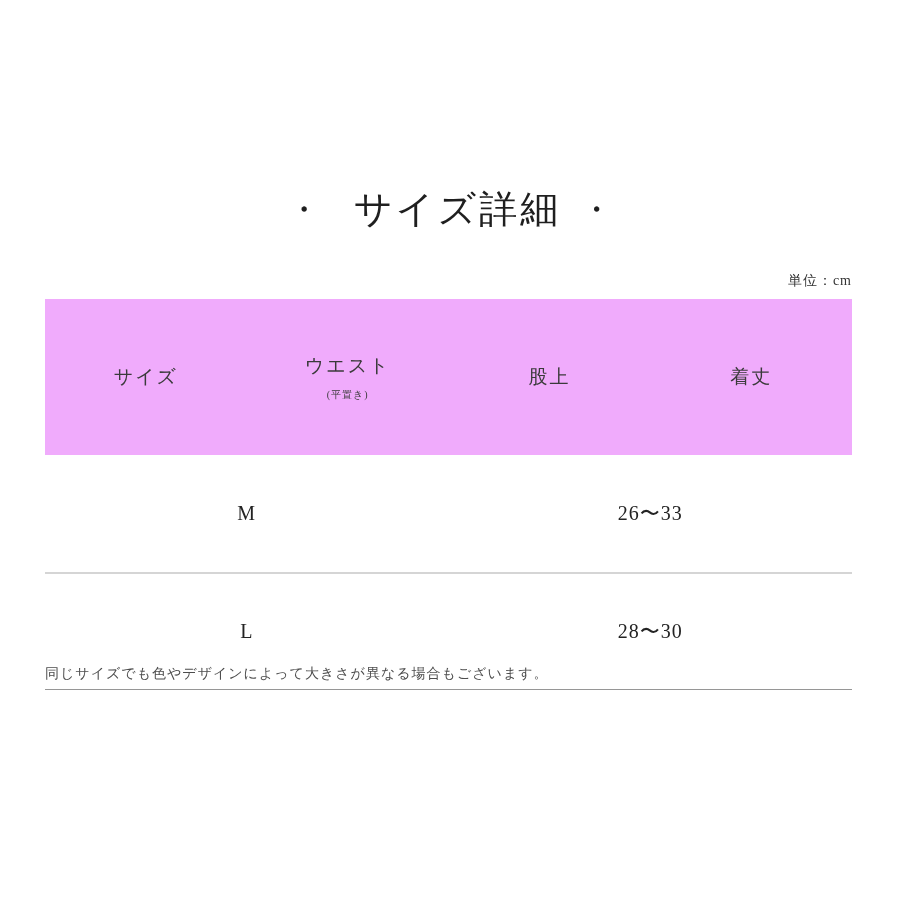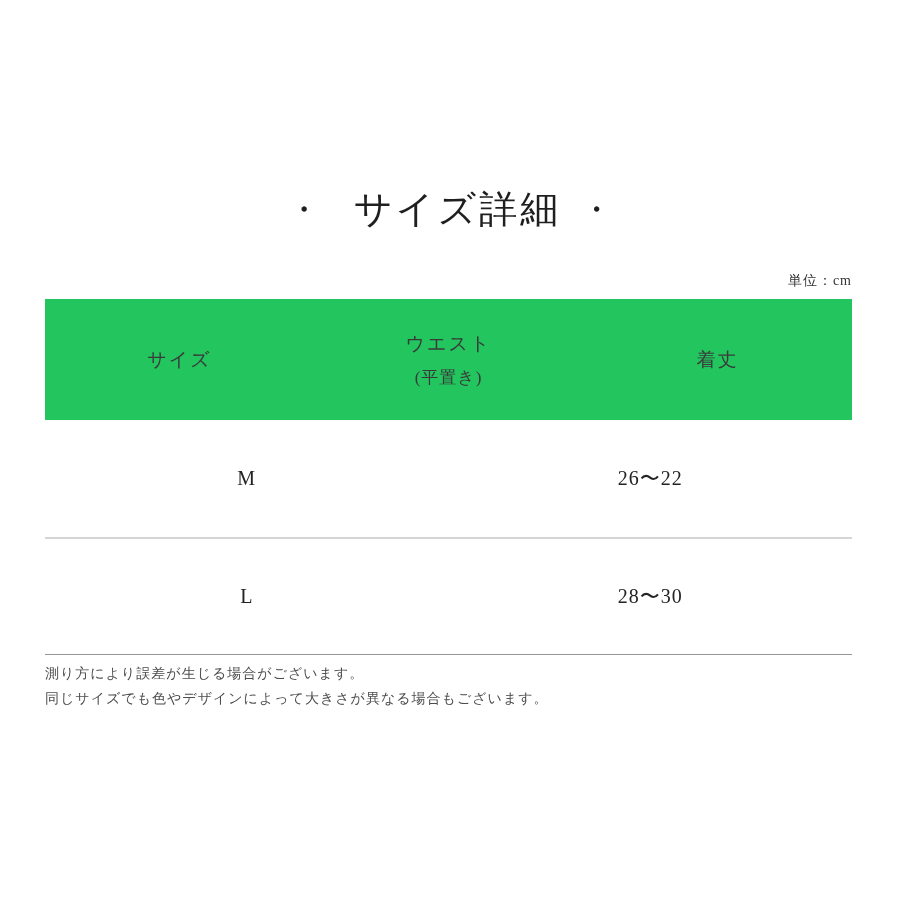--- a/index.html
+++ b/index.html
@@ -44,36 +44,36 @@
   }
   
   .size-table {
     position: absolute;
     left: 45px;
     top: 299px;
     width: 807px;
     border-bottom: 1px solid #969696;
   }
   .thead {
-    height: 121px;
-    background: #22c55e;
+    height: 156px;
+    background: #f0abfc;
     display: flex;
   }
   .th {
     flex: 1 1 0;
     display: flex;
     flex-direction: column;
     justify-content: center;
     align-items: center;
     gap: 9px;
     font-size: 19px;
     letter-spacing: 2px;
     color: #3a3a3a;
   }
-  .th-sub { font-size: 17px; letter-spacing: 1px; color: #3a3a3a; }
+  .th-sub { font-size: 10px; letter-spacing: 1px; color: #3a3a3a; }
   .th-sub:empty { display: none; }
   .trow {
     display: flex;
     align-items: center;
     background: #ffffff;
   }
   .trow.row-m { height: 119px; border-bottom: 2px solid #d5d5d5; }
   .trow.row-l { height: 115px; }
   .td {
     flex: 1 1 0;
@@ -112,35 +112,38 @@
     <div class="thead">
       <div class="th">
         <span class="th-label">サイズ</span>
 
       </div>
       <div class="th">
         <span class="th-label">ウエスト</span>
         <span class="th-sub">(平置き)</span>
       </div>
       <div class="th">
+        <span class="th-label">股上</span>
+
+      </div>
+      <div class="th">
         <span class="th-label">着丈</span>
 
       </div>
     </div>
 
     <div class="trow row-m">
       <div class="td">M</div>
-      <div class="td">26〜22</div>
+      <div class="td">26〜33</div>
     </div>
 
     <div class="trow row-l">
       <div class="td">L</div>
       <div class="td">28〜30</div>
     </div>
 
   </div>
 
   <div class="notes">
-    <div class="note-line">測り方により誤差が生じる場合がございます。</div>
     <div class="note-line">同じサイズでも色やデザインによって大きさが異なる場合もございます。</div>
   </div>
 
 </div>
 
 </body></html>

